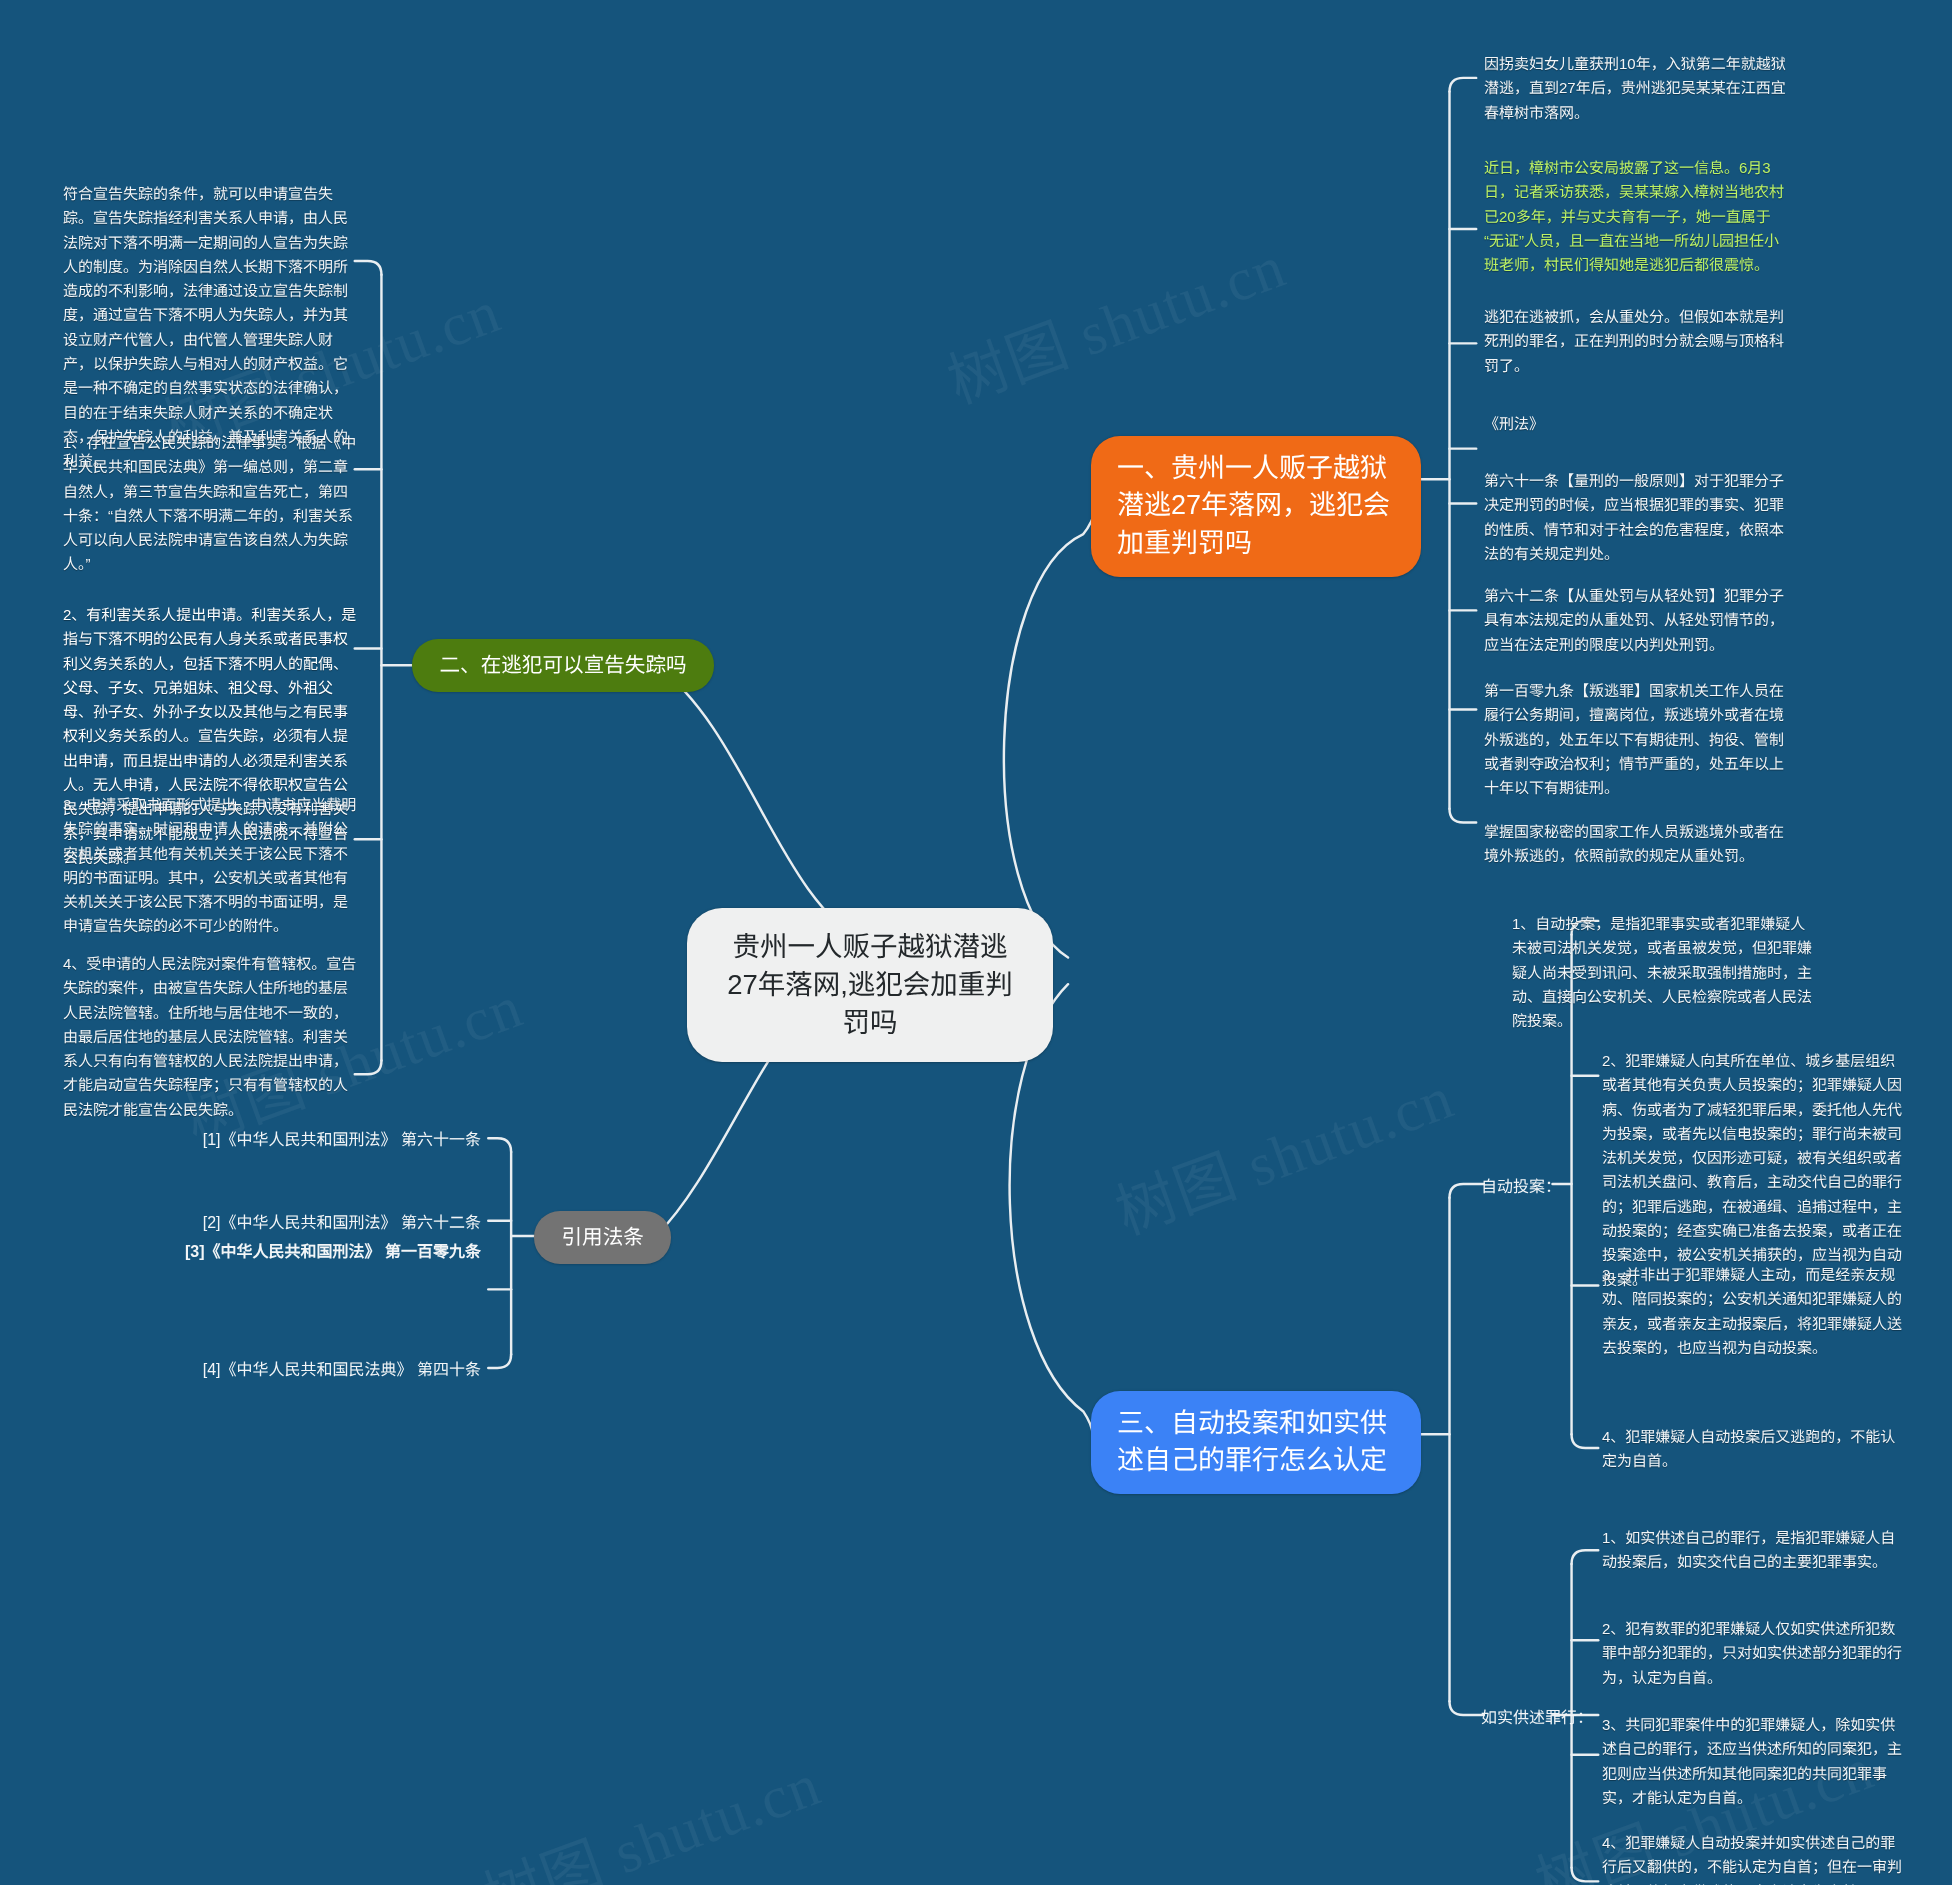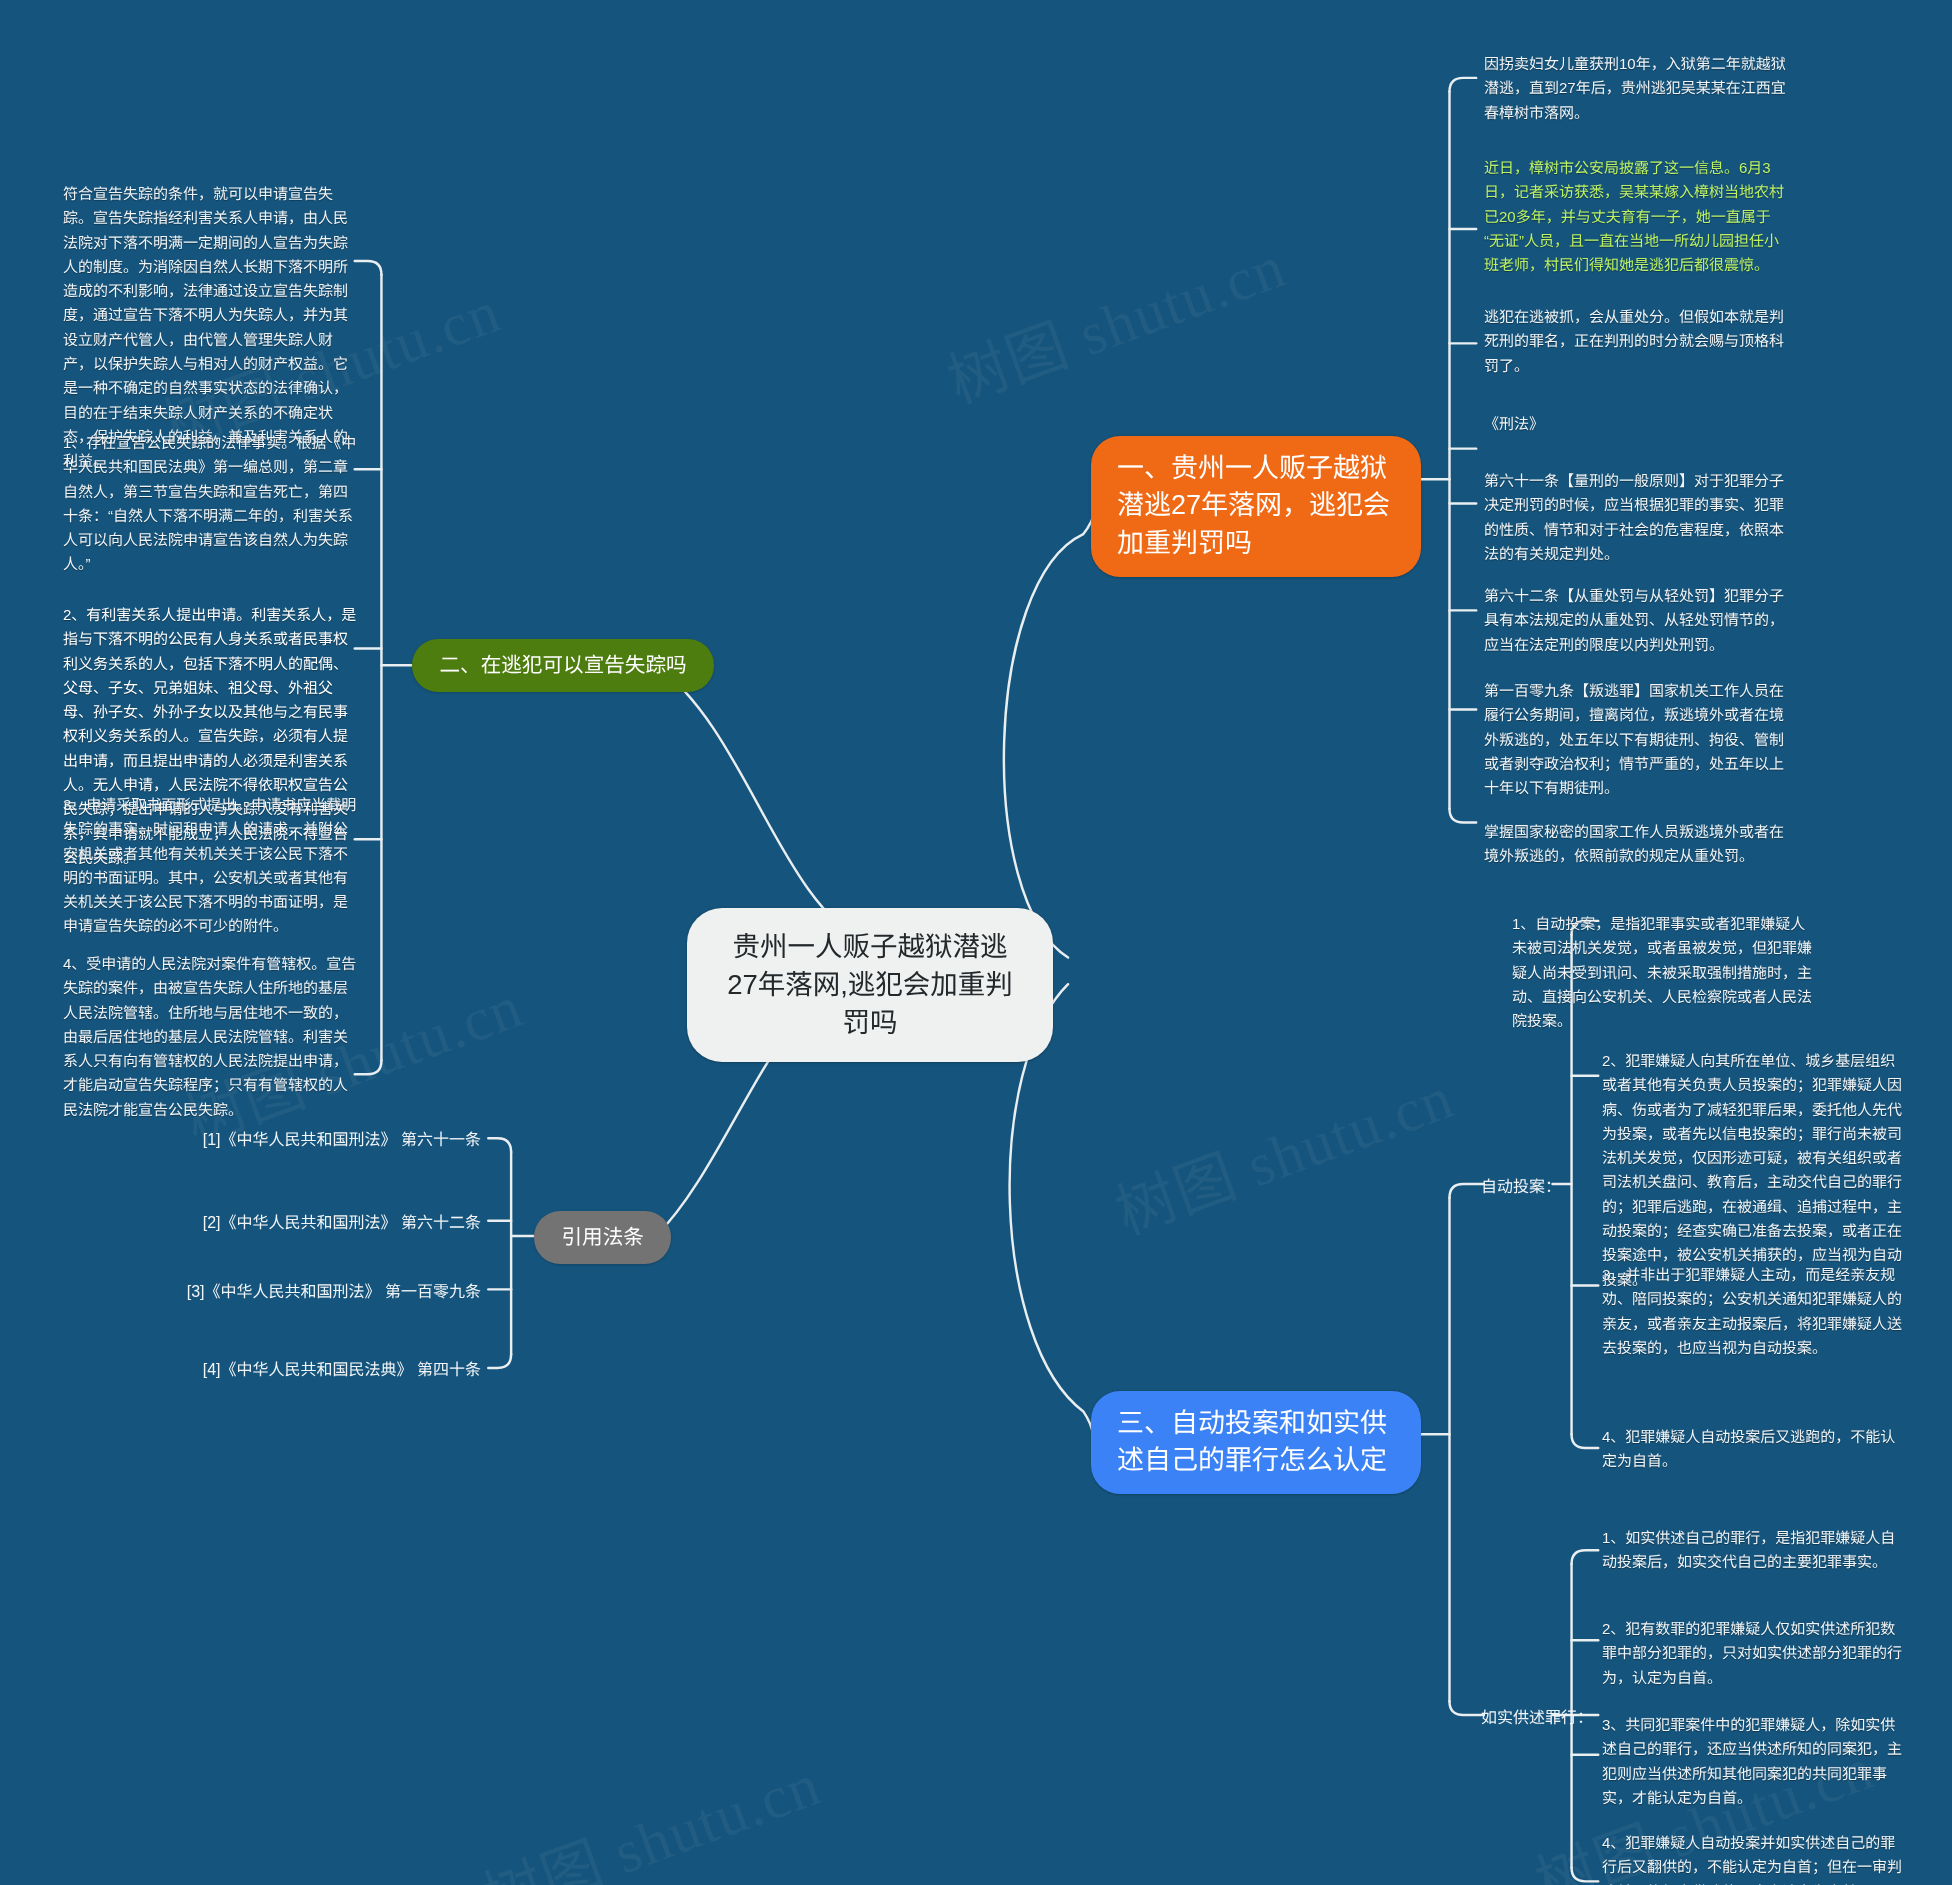--- a/index.html
+++ b/index.html
@@ -178,21 +178,21 @@
   <div class="node leaf-text" style="left: 63px; top: 603px; width: 296px; color: #ffffff;"><span>2、有利害关系人提出申请。利害关系人，是指与下落不明的公民有人身关系或者民事权利义务关系的人，包括下落不明人的配偶、父母、子女、兄弟姐妹、祖父母、外祖父母、孙子女、外孙子女以及其他与之有民事权利义务关系的人。宣告失踪，必须有人提出申请，而且提出申请的人必须是利害关系人。无人申请，人民法院不得依职权宣告公民失踪；提出申请的人与失踪人没有利害关系，其申请就不能成立，人民法院不得宣告公民失踪。</span></div>
   <div class="node leaf-text" style="left: 63px; top: 793px; width: 296px; color: rgb(242, 245, 247);"><span>3、申请采取书面形式提出。申请书应当载明失踪的事实、时间和申请人的请求，并附公安机关或者其他有关机关关于该公民下落不明的书面证明。其中，公安机关或者其他有关机关关于该公民下落不明的书面证明，是申请宣告失踪的必不可少的附件。</span></div>
   <div class="node leaf-text" style="left: 63px; top: 952px; width: 296px; color: rgb(242, 245, 247);"><span>4、受申请的人民法院对案件有管辖权。宣告失踪的案件，由被宣告失踪人住所地的基层人民法院管辖。住所地与居住地不一致的，由最后居住地的基层人民法院管辖。利害关系人只有向有管辖权的人民法院提出申请，才能启动宣告失踪程序；只有有管辖权的人民法院才能宣告公民失踪。</span></div>
 
   <div class="node branch-node small" style="left: 534px; top: 1211px; background: #737373; color: rgb(255, 255, 255);">
     <span>引用法条</span>
   </div>
 
   <div class="node cite-text" style="left: 153px; top: 1128px; width: 328px; color: rgb(242, 245, 247);"><span>[1]《中华人民共和国刑法》 第六十一条</span></div>
   <div class="node cite-text" style="left: 153px; top: 1211px; width: 328px; color: rgb(242, 245, 247);"><span>[2]《中华人民共和国刑法》 第六十二条</span></div>
-  <div class="node cite-text" style="left: 153px; top: 1280px; width: 328px; color: rgb(242, 245, 247);"><span>[3]《中华人民共和国刑法》 第一百零九条</span></div>
+  <div class="node cite-text" style="left: 153px; top: 1240px; width: 328px; color: rgb(242, 245, 247); font-weight: bold;"><span>[3]《中华人民共和国刑法》 第一百零九条</span></div>
   <div class="node cite-text" style="left: 153px; top: 1358px; width: 328px; color: rgb(242, 245, 247);"><span>[4]《中华人民共和国民法典》 第四十条</span></div>
 
   <div class="node branch-node" style="left: 1091px; top: 1391px; width: 330px; background: #3b82f6; color: rgb(255, 255, 255);">
     <span>三、自动投案和如实供述自己的罪行怎么认定</span>
   </div>
 
   <div class="node sub-label" style="left: 1481px; top: 1175px; color: rgb(242, 245, 247);"><span>自动投案：</span></div>
   <div class="node sub-label" style="left: 1481px; top: 1706px; color: rgb(242, 245, 247);"><span>如实供述罪行：</span></div>
 
   <div class="node leaf-text" style="left: 1512px; top: 912px; width: 305px; color: rgb(242, 245, 247);"><span>1、自动投案，是指犯罪事实或者犯罪嫌疑人未被司法机关发觉，或者虽被发觉，但犯罪嫌疑人尚未受到讯问、未被采取强制措施时，主动、直接向公安机关、人民检察院或者人民法院投案。</span></div>

